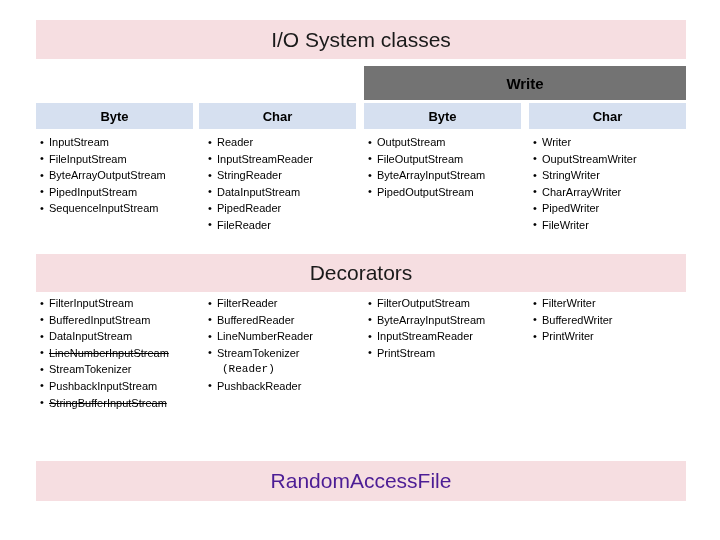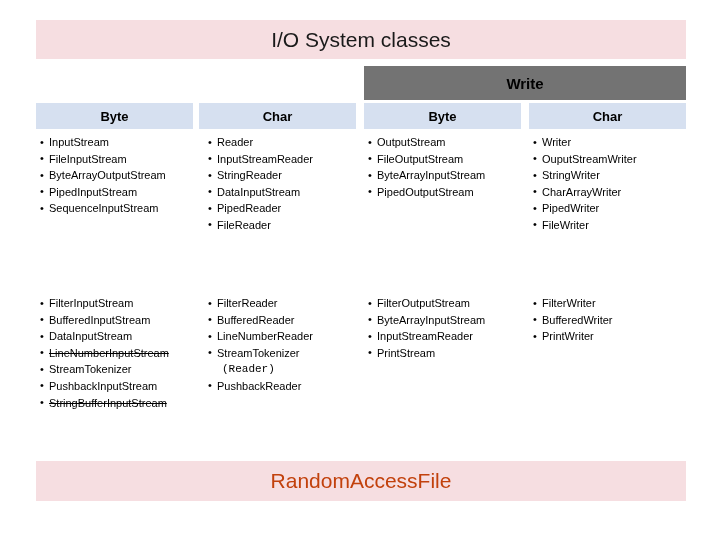--- a/index.html
+++ b/index.html
@@ -49,21 +49,21 @@
     font-size: 21px;
     color: #1a1a1a;
   }
   .band-random {
     left: 36px;
     top: 461px;
     width: 650px;
     height: 40px;
     background: #f6dee1;
     font-size: 21px;
-    color: #c2410c;
+    color: #4c1d95;
   }
 
   
   .band-read {
     left: 36px;
     top: 66px;
     width: 320px;
     height: 34px;
     background: #eceeda;
     font-size: 15px;
@@ -196,20 +196,23 @@
     <ul>
         <li><span class="bullet">•</span><span class="txt">Writer</span></li>
         <li><span class="bullet">•</span><span class="txt">OuputStreamWriter</span></li>
         <li><span class="bullet">•</span><span class="txt">StringWriter</span></li>
         <li><span class="bullet">•</span><span class="txt">CharArrayWriter</span></li>
         <li><span class="bullet">•</span><span class="txt">PipedWriter</span></li>
         <li><span class="bullet">•</span><span class="txt">FileWriter</span></li>
       </ul>
   </div>
 
+  <div class="band band-decorators">
+    <span>Decorators</span>
+  </div>
 
   <div class="col dec-0">
     <ul>
         <li><span class="bullet">•</span><span class="txt">FilterInputStream</span></li>
         <li><span class="bullet">•</span><span class="txt">BufferedInputStream</span></li>
         <li><span class="bullet">•</span><span class="txt">DataInputStream</span></li>
         <li class="strike"><span class="bullet">•</span><span class="txt">LineNumberInputStream</span></li>
         <li><span class="bullet">•</span><span class="txt">StreamTokenizer</span></li>
         <li><span class="bullet">•</span><span class="txt">PushbackInputStream</span></li>
         <li class="strike"><span class="bullet">•</span><span class="txt">StringBufferInputStream</span></li>

